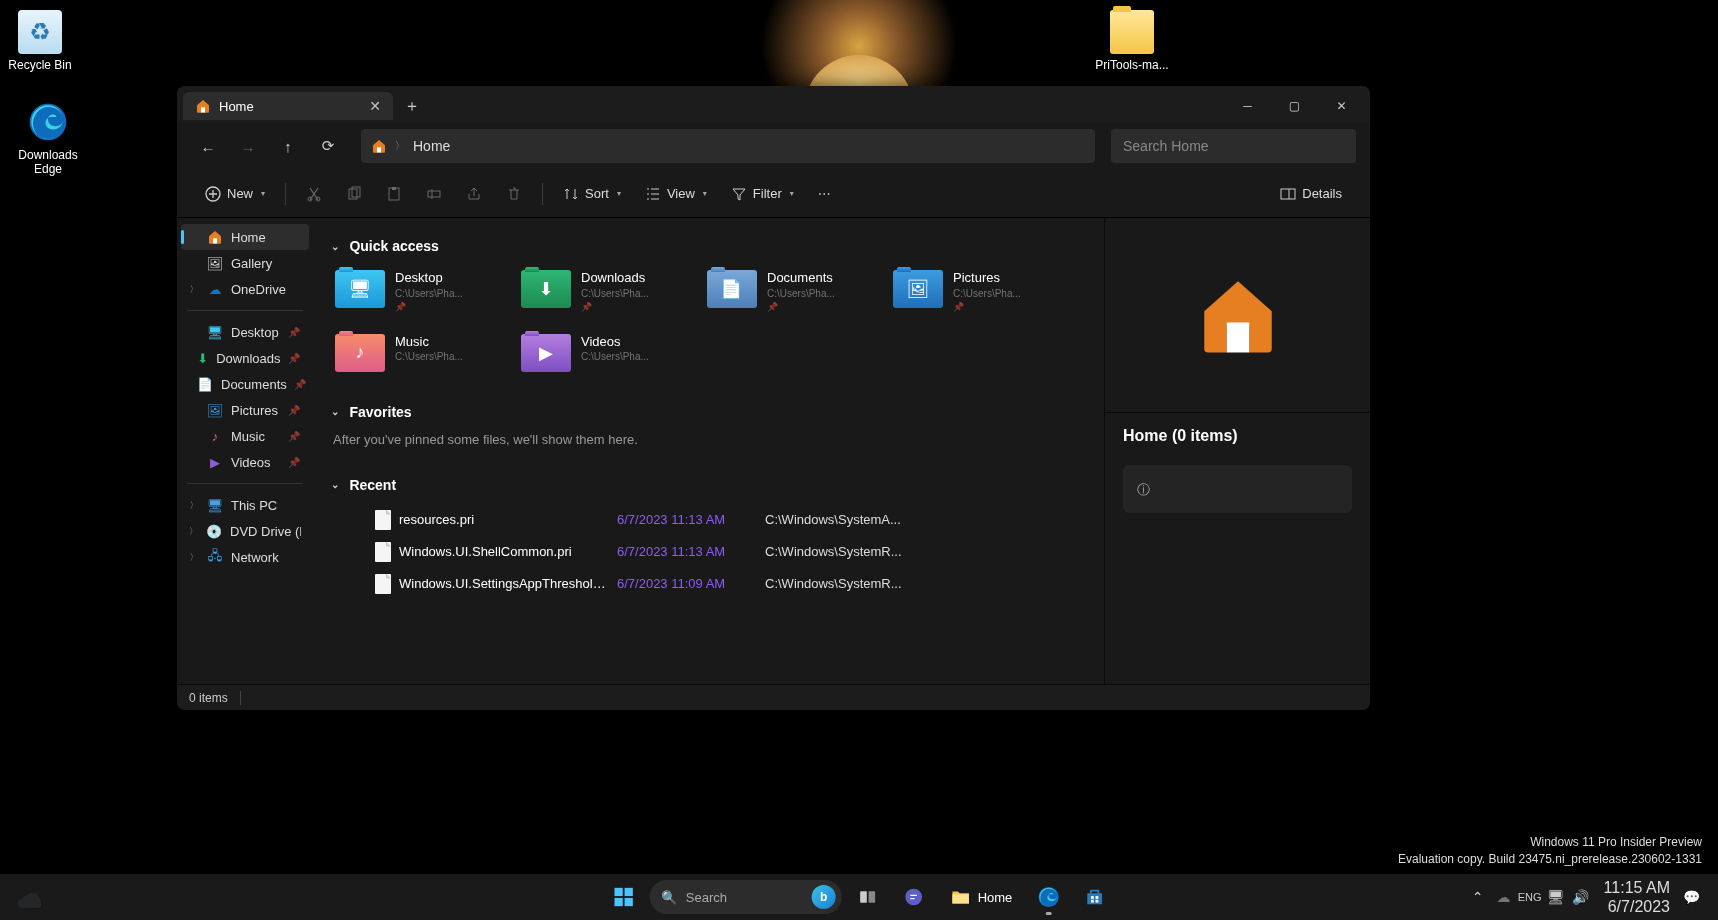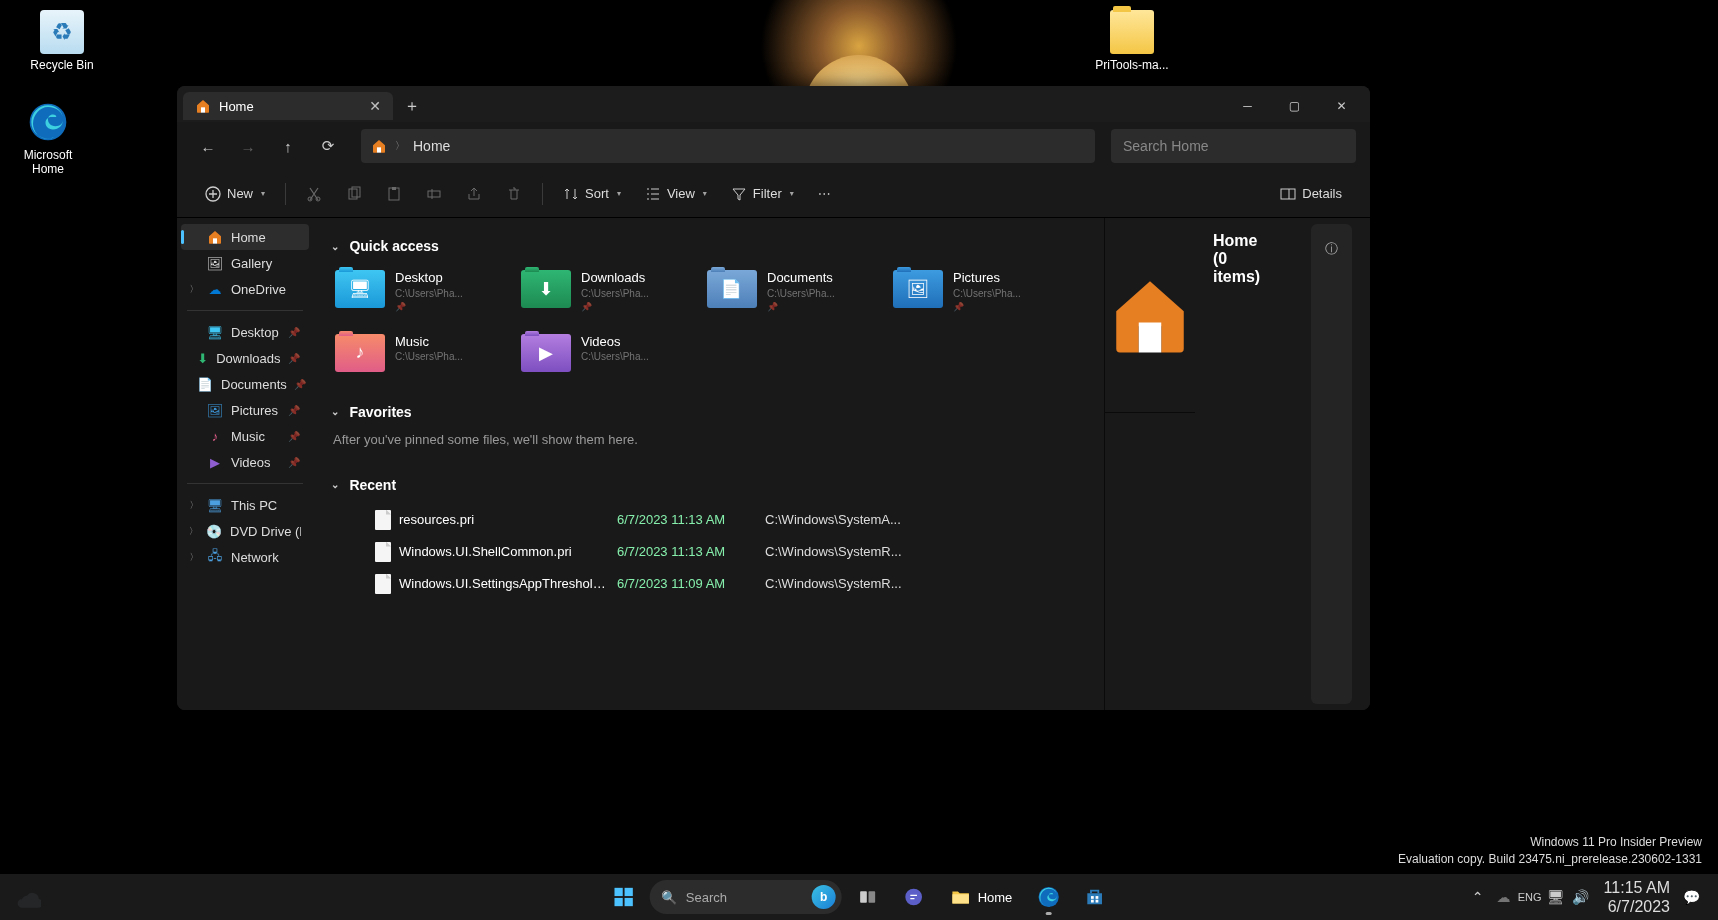--- a/index.html
+++ b/index.html
@@ -1,21 +1,21 @@
 <!DOCTYPE html>
 <html><head>
 <meta charset="utf-8">
 <style>
 *{margin:0;padding:0;box-sizing:border-box;font-family:"Segoe UI",sans-serif;user-select:none}
 body{width:1718px;height:920px;background:#000;overflow:hidden;position:relative;color:#fff}
 .wallpaper{position:absolute;inset:0;background:radial-gradient(circle at 50% 5%,#d9a441 0%,#8b5a2b 3%,#000 8%),#000}
 .wallpaper::before{content:"";position:absolute;top:55px;left:50%;transform:translateX(-50%);width:110px;height:55px;background:radial-gradient(#f5d58a,#c98f3a);border-radius:55px 55px 0 0}
 .desktop-icon{position:absolute;width:80px;text-align:center;font-size:12px;color:#fff;cursor:pointer}
 .desktop-icon .ic{width:44px;height:44px;margin:0 auto 4px;display:flex;align-items:center;justify-content:center}
-.recycle{top:10px;left:22px}
+.recycle{top:10px;left:0}
 .recycle .ic{background:linear-gradient(#e8f4fb,#b8dcf0);border-radius:4px;position:relative}
 .recycle .ic::after{content:"♻";font-size:24px;color:#2b7bb9}
 .edge{top:100px;left:8px}
 .edge .ic svg{width:40px;height:40px}
 .pritools{top:10px;left:1092px}
 .pritools .ic{background:linear-gradient(#ffe79a,#f4c645);border-radius:3px;position:relative}
 .pritools .ic::before{content:"";position:absolute;top:-4px;left:3px;width:18px;height:6px;background:#f4c645;border-radius:2px 2px 0 0}
 
 .explorer{position:absolute;top:86px;left:177px;width:1193px;height:624px;background:#1c1c1c;border-radius:8px;box-shadow:0 0 20px rgba(0,0,0,.7);display:flex;flex-direction:column;overflow:hidden}
 .tabbar{height:36px;display:flex;align-items:center;padding:4px 6px 0;background:#1c1c1c}
@@ -59,24 +59,24 @@
 .qa-ic{width:50px;height:38px;border-radius:3px;flex-shrink:0;display:flex;align-items:center;justify-content:center;color:#fff;font-size:18px}
 .qa-txt{font-size:13px;line-height:1.3;overflow:hidden}
 .qa-sub{font-size:10px;color:#737373;white-space:nowrap;overflow:hidden;text-overflow:ellipsis}
 .qa-pin{font-size:9px;opacity:.5;margin-top:2px}
 .fav-empty{color:#999;font-size:13px;margin:4px 0 30px;padding-left:2px}
 .recent-list{display:flex;flex-direction:column;gap:2px}
 .recent-row{display:flex;align-items:center;gap:8px;padding:5px 8px;font-size:13px;cursor:pointer;border-radius:4px}
 .recent-ic{width:16px;height:20px;background:#f5f5f5;border-radius:1px;flex-shrink:0;position:relative}
 .recent-ic::after{content:"";position:absolute;top:0;right:0;width:5px;height:5px;background:#ccc;clip-path:polygon(0 0,100% 100%,0 100%)}
 .recent-name{width:210px;overflow:hidden;text-overflow:ellipsis;white-space:nowrap}
-.recent-date{width:140px;color:#86efac}
+.recent-date{width:140px;color:#8b5cf6}
 .recent-path{color:#ddd;overflow:hidden;text-overflow:ellipsis;white-space:nowrap}
 
-.details{width:266px;background:#191919;border-left:1px solid #0a0a0a;display:flex;flex-direction:row}
+.details{width:266px;background:#191919;border-left:1px solid #0a0a0a;display:flex;flex-direction:column}
 .det-preview{height:195px;display:flex;align-items:center;justify-content:center;border-bottom:1px solid #0a0a0a}
 .det-preview .hi{width:90px;height:90px}
 .det-title{font-size:16px;font-weight:600;padding:14px 18px}
 .det-info{margin:6px 18px;padding:14px;background:#242424;border-radius:6px;display:flex;gap:10px;font-size:13px;color:#ddd}
 .det-info .iic{opacity:.7;flex-shrink:0;margin-top:2px}
 
 .status{height:26px;background:#1c1c1c;border-top:1px solid #0a0a0a;display:flex;align-items:center;padding:0 12px;font-size:12px;color:#ccc;gap:12px}
 .status .vsep{width:1px;height:14px;background:#444}
 
 .taskbar{position:absolute;bottom:0;left:0;right:0;height:46px;background:rgba(28,28,28,.94);display:flex;align-items:center;padding:0 14px}
@@ -116,21 +116,21 @@
   <div class="ic"></div>
   <div>Recycle Bin</div>
 </div>
 <div class="desktop-icon edge">
   <div class="ic">
     <svg viewBox="0 0 48 48">
         <circle cx="24" cy="24" r="22" fill="#0f6cbd"></circle>
         <path d="M24 6c10 0 18 6 18 15 0 5-4 8-9 8-6 0-9-4-9-8 0-3 2-6 6-6 2 0 4 1 4 3h-6c-4 0-7 3-7 7s3 8 9 8c7 0 12-5 12-12C42 11 33 4 24 4 13 4 4 13 4 24s9 20 20 20c3 0 6-1 8-2-3 1-6 2-9 2-9 0-17-8-17-18S14 6 24 6z" fill="#3dd0e0"></path>
       </svg>
   </div>
-  <div>Microsoft Home</div>
+  <div>Downloads Edge</div>
 </div>
 <div class="desktop-icon pritools">
   <div class="ic"></div>
   <div>PriTools-ma...</div>
 </div>
 
 <div class="explorer">
 
   <div class="tabbar">
     <div class="tab">
@@ -419,20 +419,24 @@
             <rect x="9" y="14" width="6" height="8" fill="#fff"></rect>
           </svg>
       </div>
       <div class="det-title">Home (0 items)</div>
       <div class="det-info">
         <span class="iic">ⓘ</span>
       </div>
     </div>
   </div>
 
+  <div class="status">
+    <span>0 items</span>
+    <span class="vsep"></span>
+  </div>
 </div>
 
 <div class="watermark">
   <div>Windows 11 Pro Insider Preview</div>
   <div>Evaluation copy. Build 23475.ni_prerelease.230602-1331</div>
 </div>
 
 <div class="weather">
   <svg viewBox="0 0 24 24">
       <path d="M6 15a5 5 0 015-5 6 6 0 0111 3 4 4 0 01-1 8H7a4 4 0 01-1-8z" fill="#b0c4d8"></path>

